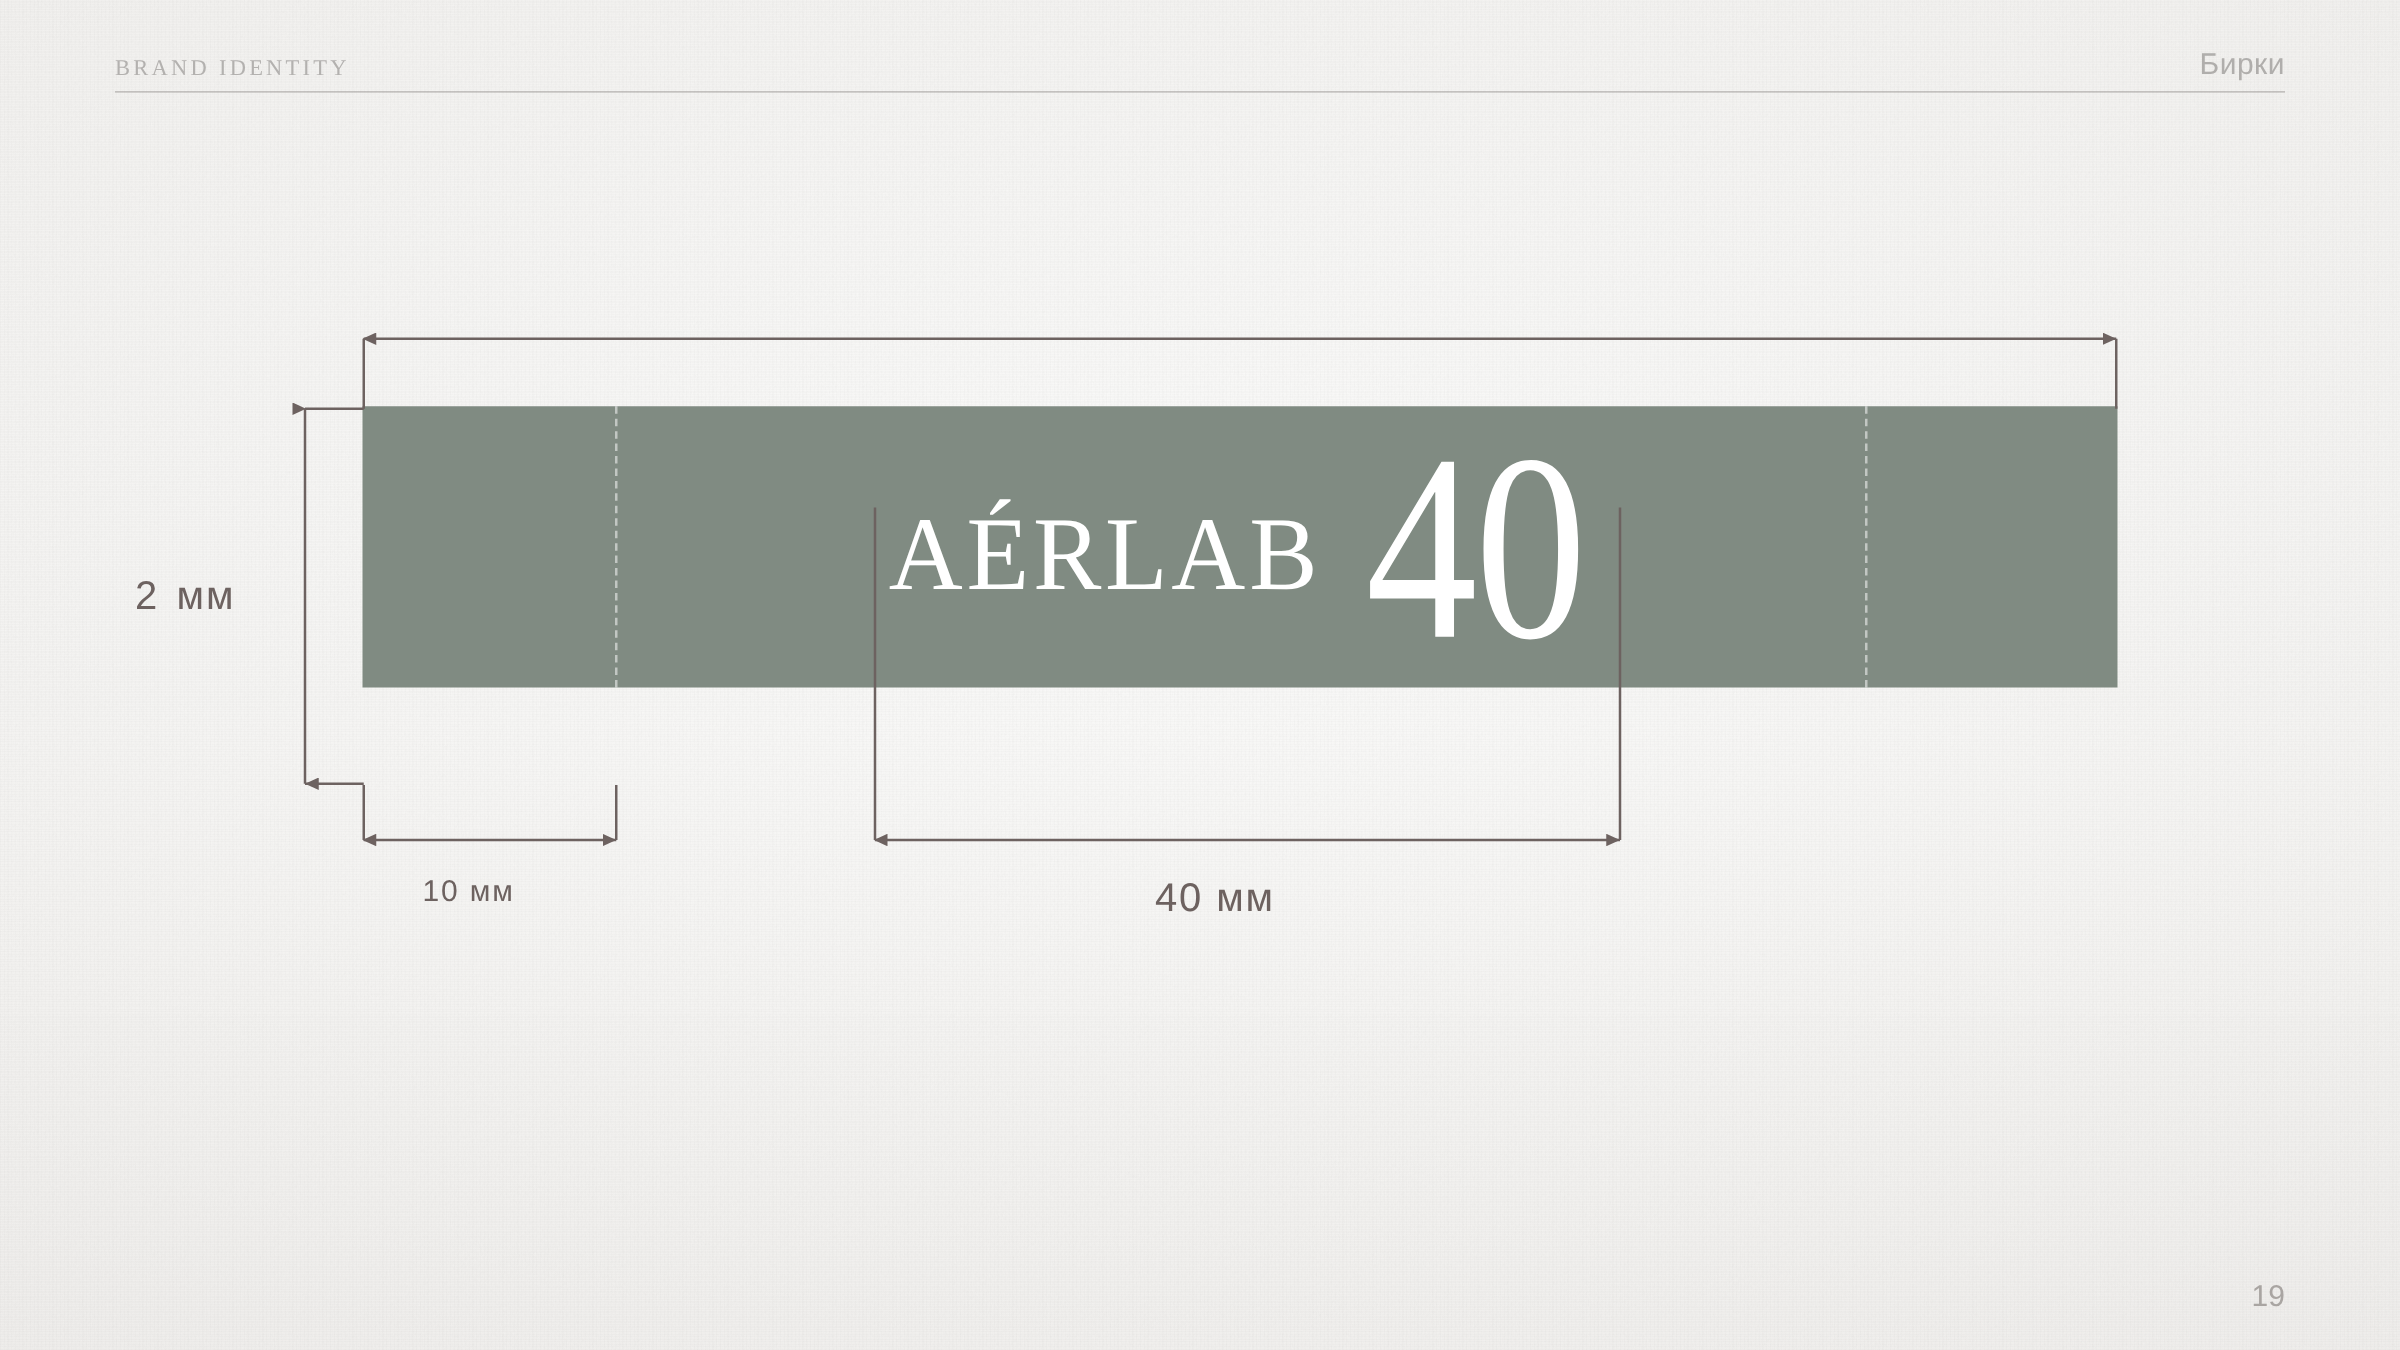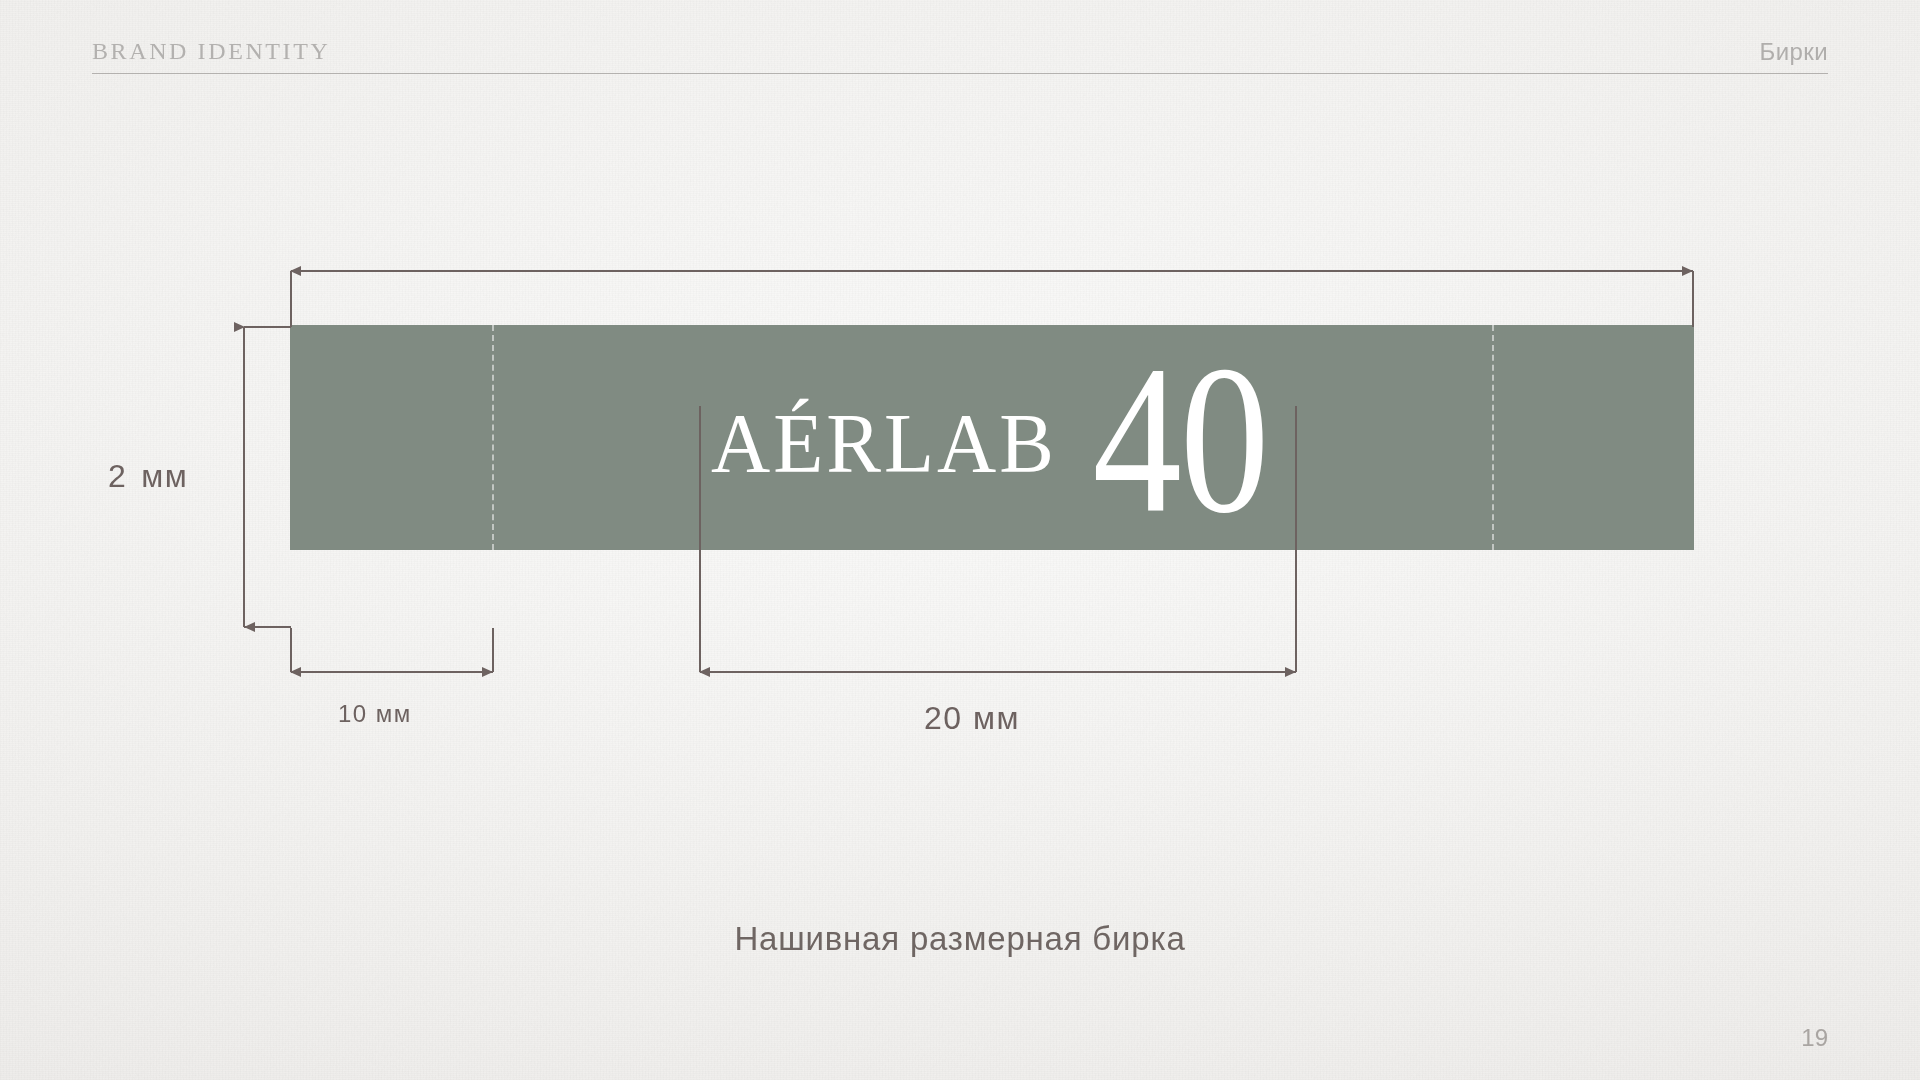--- a/index.html
+++ b/index.html
@@ -51,21 +51,21 @@
     bottom: 0;
     height: 1px;
     background: #9d9a97;
     opacity: .72;
   }
   .brand-kicker {
     position: absolute;
     left: 0;
     bottom: 9px;
     font-family: "Liberation Serif", "DejaVu Serif", serif;
-    font-size: 24px;
+    font-size: 18px;
     letter-spacing: 2.6px;
     color: #b3b1af;
     white-space: nowrap;
     text-align: center;
   }
   .section-name {
     position: absolute;
     right: 0;
     bottom: 8px;
     font-family: "Liberation Sans", sans-serif;
@@ -267,19 +267,18 @@
     </g>
   </svg>
 
 
   <div class="dim-label dim-15">
     <span class="num">2</span><span class="unit">мм</span>
   </div>
 
   <div class="dim-label dim-10">10 мм</div>
 
-  <div class="dim-label dim-30">20 мм</div>
-
-  <div class="caption">Нашивная размерная бирка</div>
+  <div class="dim-label dim-30">40 мм</div>
+
 
   <div class="page-num">19</div>
 
 </div>
 
 </body></html>

